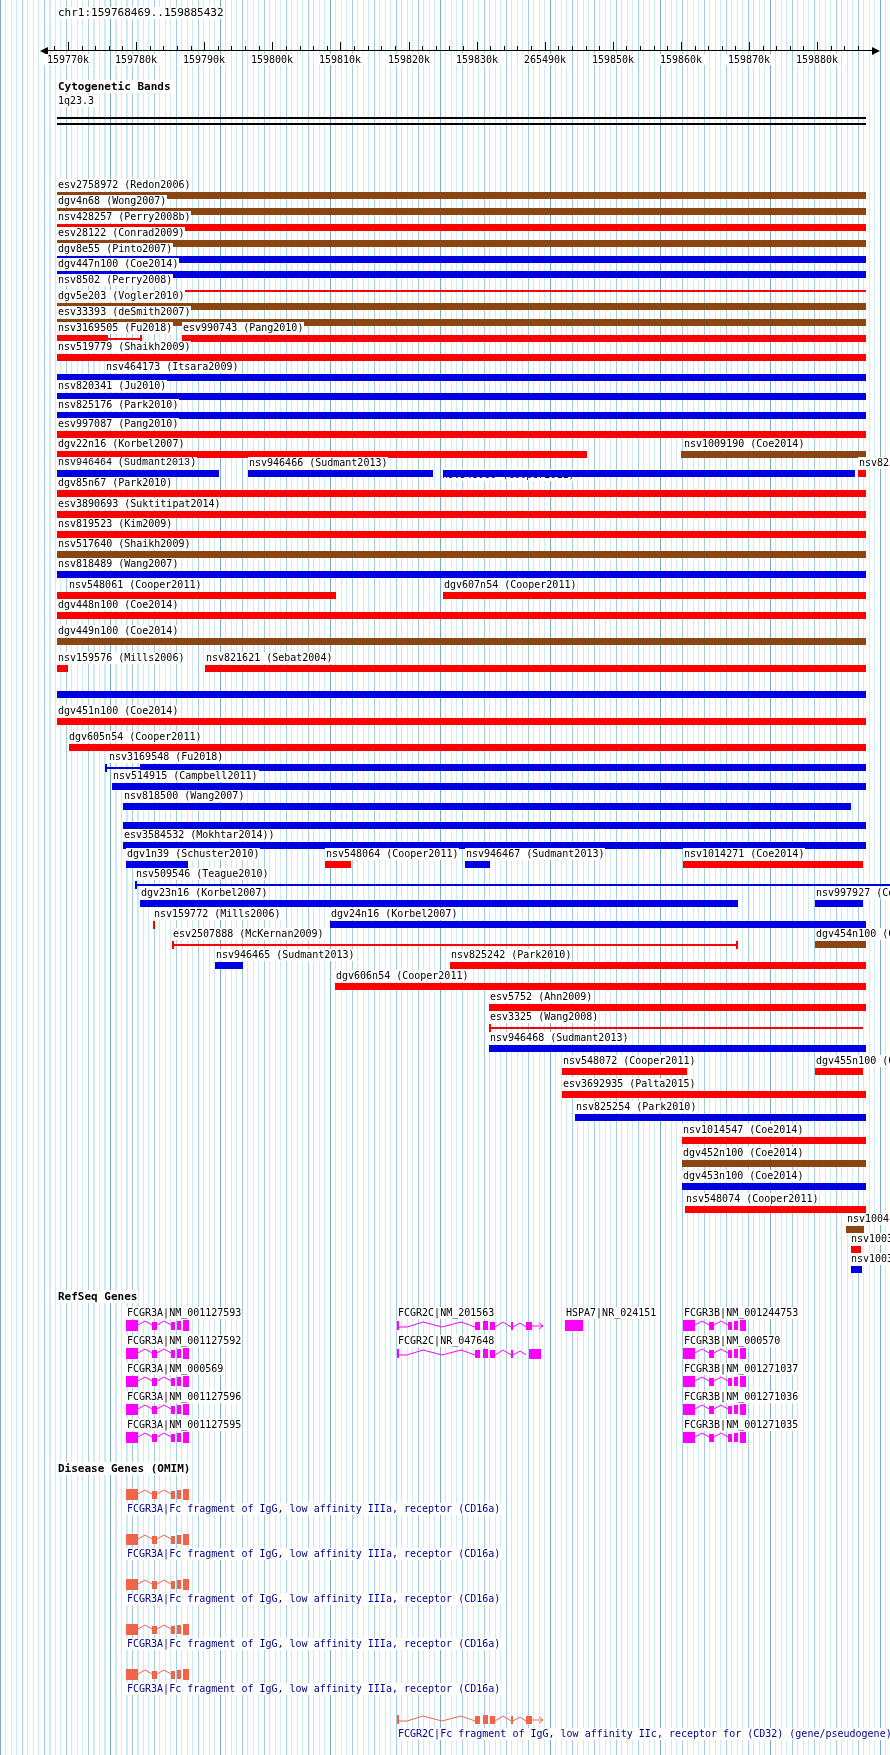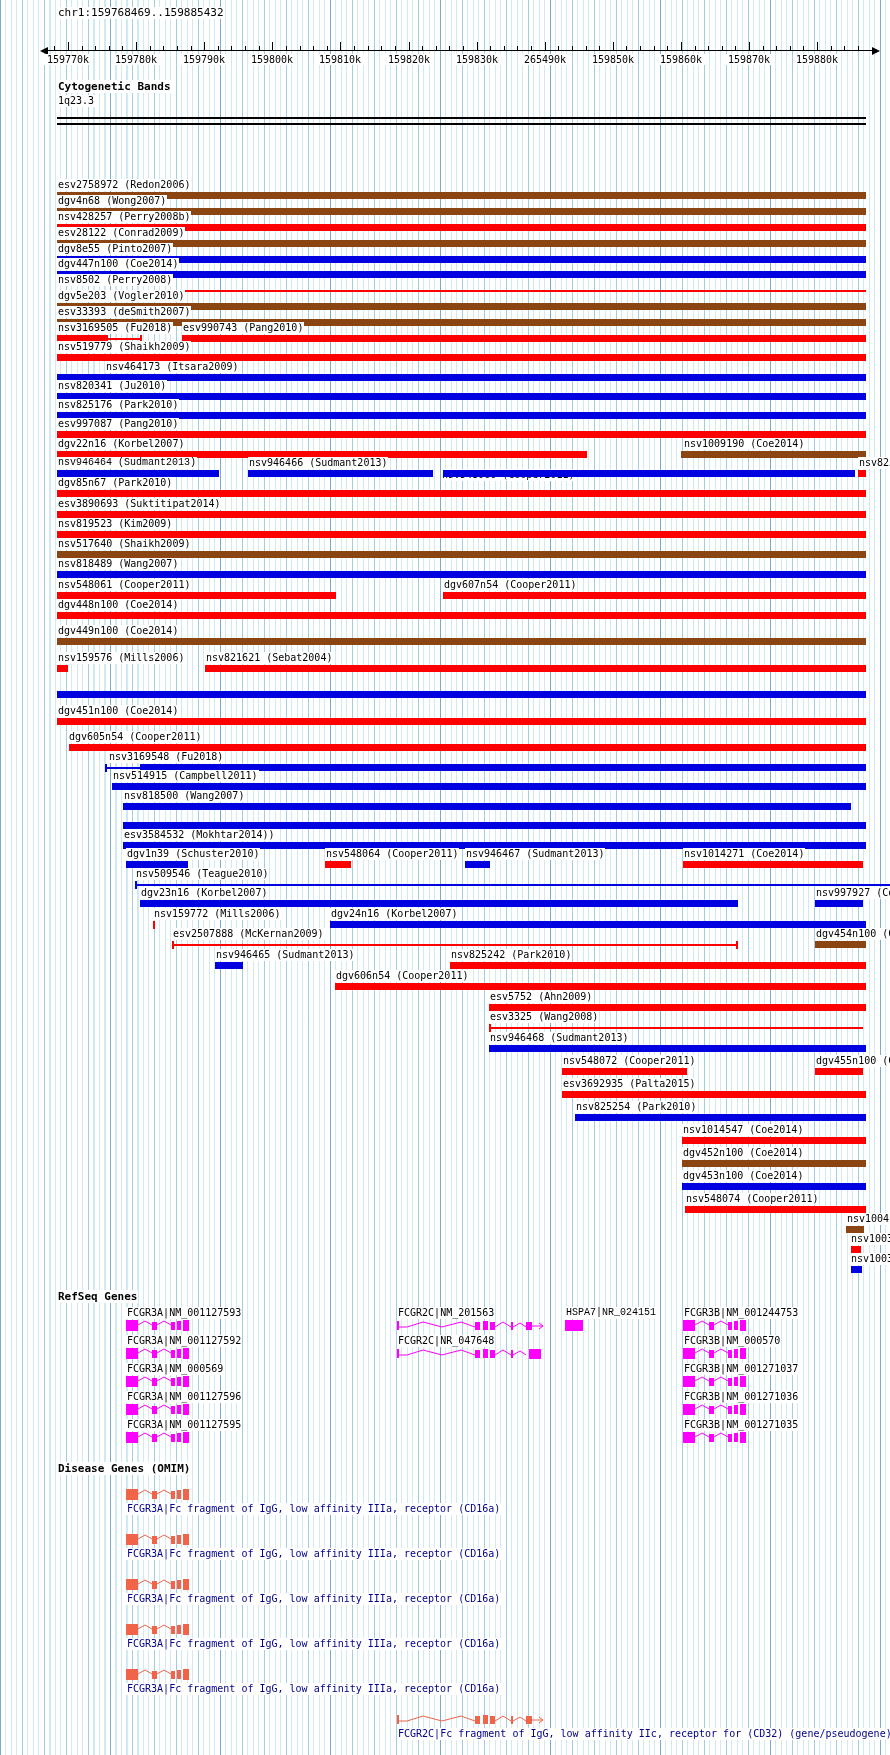--- a/index.html
+++ b/index.html
@@ -162,21 +162,21 @@
       <div class="lbl" style="left: 57px; top: 477px;">dgv85n67 (Park2010)</div>
       <div class="bar" style="left: 57px; top: 490px; width: 809px; background: rgb(255, 0, 0);"></div>
       <div class="lbl" style="left: 57px; top: 498px;">esv3890693 (Suktitipat2014)</div>
       <div class="bar" style="left: 57px; top: 511px; width: 809px; background: rgb(255, 0, 0);"></div>
       <div class="lbl" style="left: 57px; top: 518px;">nsv819523 (Kim2009)</div>
       <div class="bar" style="left: 57px; top: 531px; width: 809px; background: rgb(255, 0, 0);"></div>
       <div class="lbl" style="left: 57px; top: 538px;">nsv517640 (Shaikh2009)</div>
       <div class="bar" style="left: 57px; top: 551px; width: 809px; background: rgb(139, 69, 19);"></div>
       <div class="lbl" style="left: 57px; top: 558px;">nsv818489 (Wang2007)</div>
       <div class="bar" style="left: 57px; top: 571px; width: 809px; background: rgb(0, 0, 224);"></div>
-      <div class="lbl" style="left: 57px; top: 579px;">nsv548061 (Cooper2011)</div>
+      <div class="lbl" style="left: 68px; top: 579px;">nsv548061 (Cooper2011)</div>
       <div class="bar" style="left: 57px; top: 592px; width: 279px; background: rgb(255, 0, 0);"></div>
       <div class="lbl" style="left: 443px; top: 579px;">dgv607n54 (Cooper2011)</div>
       <div class="bar" style="left: 443px; top: 592px; width: 423px; background: rgb(255, 0, 0);"></div>
       <div class="lbl" style="left: 57px; top: 599px;">dgv448n100 (Coe2014)</div>
       <div class="bar" style="left: 57px; top: 612px; width: 809px; background: rgb(255, 0, 0);"></div>
       <div class="lbl" style="left: 57px; top: 625px;">dgv449n100 (Coe2014)</div>
       <div class="bar" style="left: 57px; top: 638px; width: 809px; background: rgb(139, 69, 19);"></div>
       <div class="lbl" style="left: 57px; top: 652px;">nsv159576 (Mills2006)</div>
       <div class="bar" style="left: 57px; top: 665px; width: 11px; background: rgb(255, 0, 0);"></div>
       <div class="lbl" style="left: 205px; top: 652px;">nsv821621 (Sebat2004)</div>
@@ -277,21 +277,21 @@
           <path d="M2 9 L10 9 L26 4 L45 9 L64 4 L78 9" stroke="#ff00ff" fill="none"></path>
           <rect x="78" y="4" width="5" height="8" fill="#ff00ff"></rect>
           <rect x="86" y="3" width="5" height="9" fill="#ff00ff"></rect>
           <rect x="93" y="4" width="5" height="8" fill="#ff00ff"></rect>
           <path d="M98 9 L106 4 L114 9" stroke="#ff00ff" fill="none"></path>
           <rect x="114" y="4" width="2" height="8" fill="#ff00ff"></rect>
           <path d="M116 9 L123 5 L129 9" stroke="#ff00ff" fill="none"></path>
           <rect x="129" y="4" width="6" height="8" fill="#ff00ff"></rect>
           <path d="M135 8 L146 8 M146 8 l-4 -3 M146 8 l-4 3" stroke="#ff00ff" fill="none"></path>
         </svg></div>
-      <div class="lbl" style="left: 565px; top: 1307px; font-family: Liberation Mono, monospace;">HSPA7|NR_024151</div>
+      <div class="lbl" style="left: 565px; top: 1307px;">HSPA7|NR_024151</div>
       <div class="glyph" style="left: 565px; top: 1318px;"><svg xmlns="http://www.w3.org/2000/svg" width="20" height="15" viewBox="0 0 20 15">
           <rect x="0" y="2" width="18" height="11" fill="#ff00ff"></rect>
         </svg></div>
       <div class="lbl" style="left: 683px; top: 1307px;">FCGR3B|NM_001244753</div>
       <div class="glyph" style="left: 683px; top: 1318px;"><svg xmlns="http://www.w3.org/2000/svg" width="66" height="15" viewBox="0 0 66 15">
           <rect x="0" y="2" width="12" height="11" fill="#ff00ff"></rect>
           <path d="M12 7 L19 3 L26 7 M31 7 L38 3 L45 7" stroke="#ff00ff" fill="none"></path>
           <rect x="26" y="4" width="5" height="8" fill="#ff00ff"></rect>
           <rect x="45" y="4" width="4" height="8" fill="#ff00ff"></rect>
           <rect x="51" y="3" width="4" height="9" fill="#ff00ff"></rect>

